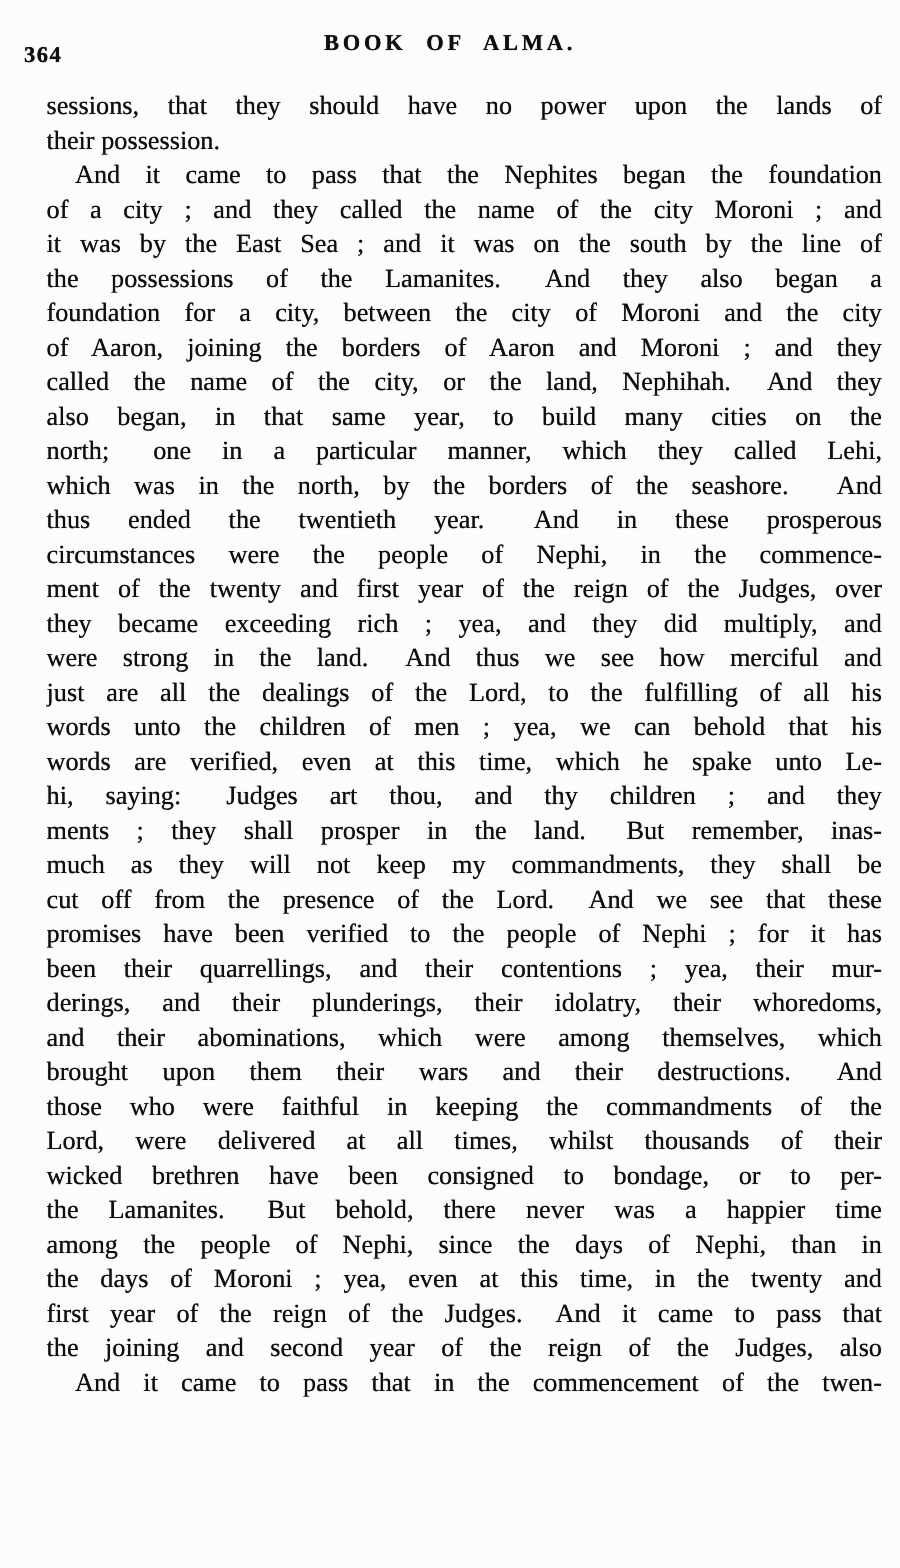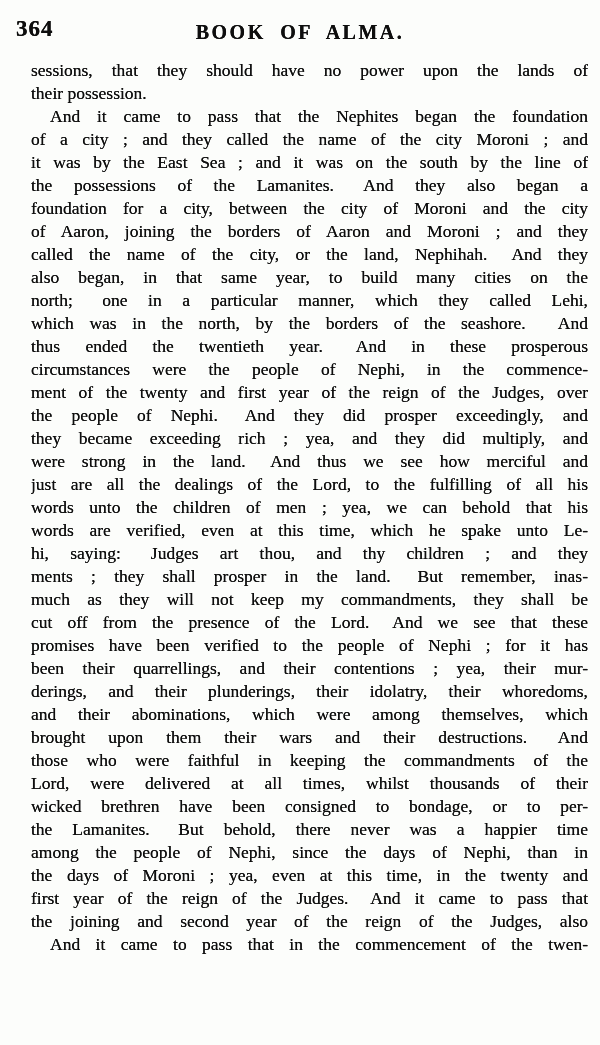--- a/index.html
+++ b/index.html
@@ -17,33 +17,33 @@
     overflow: hidden;
   }
   .header {
     position: absolute;
     top: 0; left: 0; right: 0;
     height: 58px;
   }
   .page-number {
     position: absolute;
     left: 16px;
-    top: 16px;
-    font-size: 23px;
+    top: 29px;
+    font-size: 15px;
     font-weight: bold;
     letter-spacing: 1px;
     text-shadow: 0 0 0.5px #000;
   }
   .running-title {
     position: absolute;
     left: 0; right: 0;
     top: 21px;
     text-align: center;
     font-weight: bold;
-    font-size: 20px;
+    font-size: 15px;
     letter-spacing: 2.5px;
     word-spacing: 7px;
     text-shadow: 0 0 0.5px #000;
   }
   .text-block {
     position: absolute;
     top: 59px;
     left: 15px;
     width: 557px;
     font-size: 17.5px;
@@ -81,21 +81,20 @@
       <div class="line">the possessions of the Lamanites.  And they also began a</div>
       <div class="line">foundation for a city, between the city of Moroni and the city</div>
       <div class="line">of Aaron, joining the borders of Aaron and Moroni ; and they</div>
       <div class="line">called the name of the city, or the land, Nephihah.  And they</div>
       <div class="line">also began, in that same year, to build many cities on the</div>
       <div class="line">north;  one in a particular manner, which they called Lehi,</div>
       <div class="line">which was in the north, by the borders of the seashore.   And</div>
       <div class="line">thus ended the twentieth year.  And in these prosperous</div>
       <div class="line">circumstances were the people of Nephi, in the commence-</div>
       <div class="line">ment of the twenty and first year of the reign of the Judges, over</div>
-      <div class="line">the people of Nephi.  And they did prosper exceedingly, and</div>
       <div class="line">they became exceeding rich ; yea, and they did multiply, and</div>
       <div class="line">were strong in the land.  And thus we see how merciful and</div>
       <div class="line">just are all the dealings of the Lord, to the fulfilling of all his</div>
       <div class="line">words unto the children of men ; yea, we can behold that his</div>
       <div class="line">words are verified, even at this time, which he spake unto Le-</div>
       <div class="line">hi, saying:  Judges art thou, and thy children ; and they</div>
       <div class="line">ments ; they shall prosper in the land.  But remember, inas-</div>
       <div class="line">much as they will not keep my commandments, they shall be</div>
       <div class="line">cut off from the presence of the Lord.  And we see that these</div>
       <div class="line">promises have been verified to the people of Nephi ; for it has</div>

